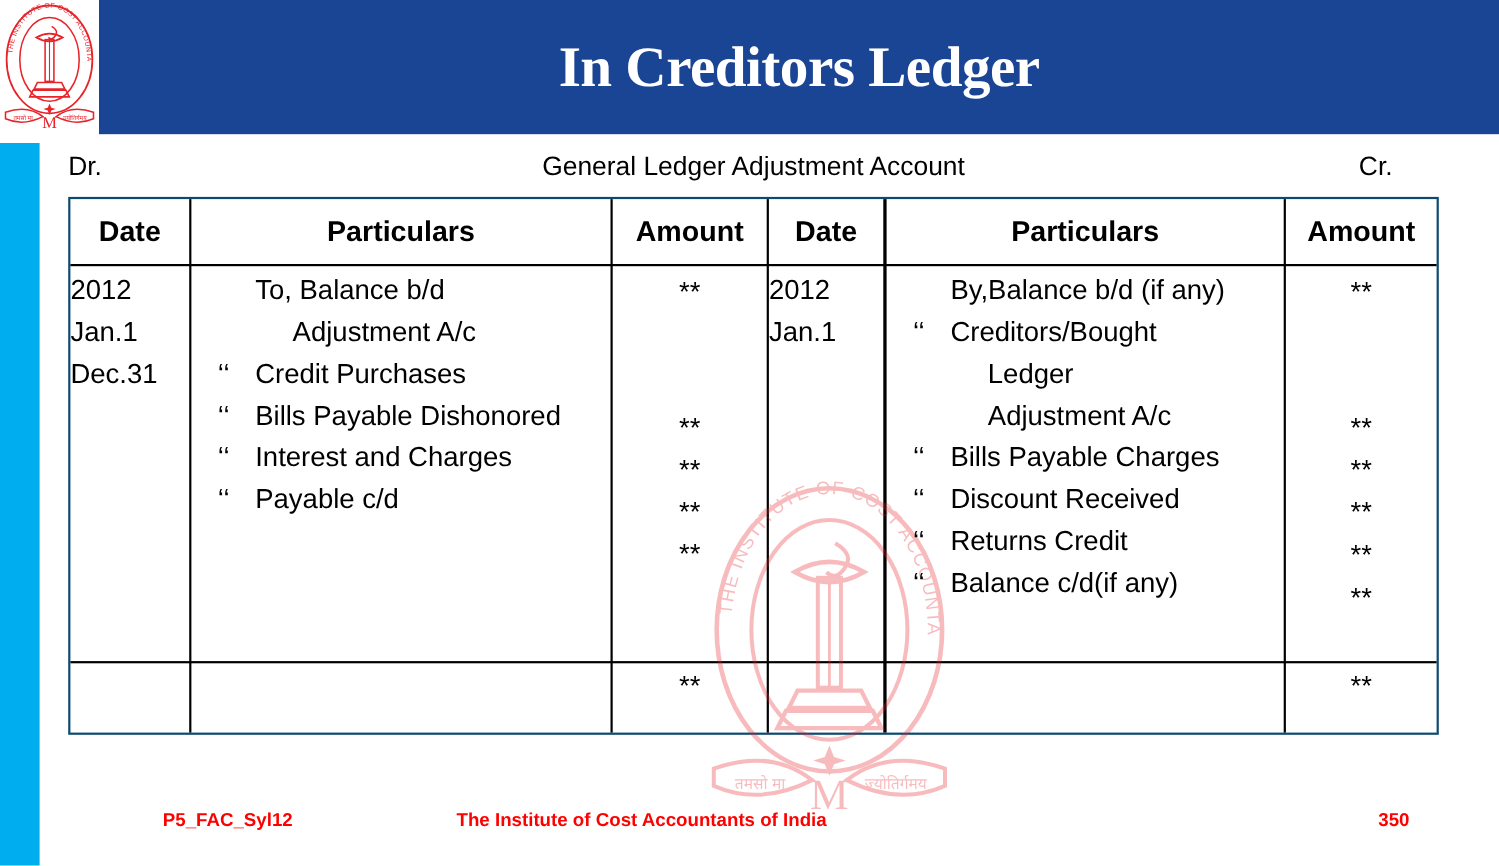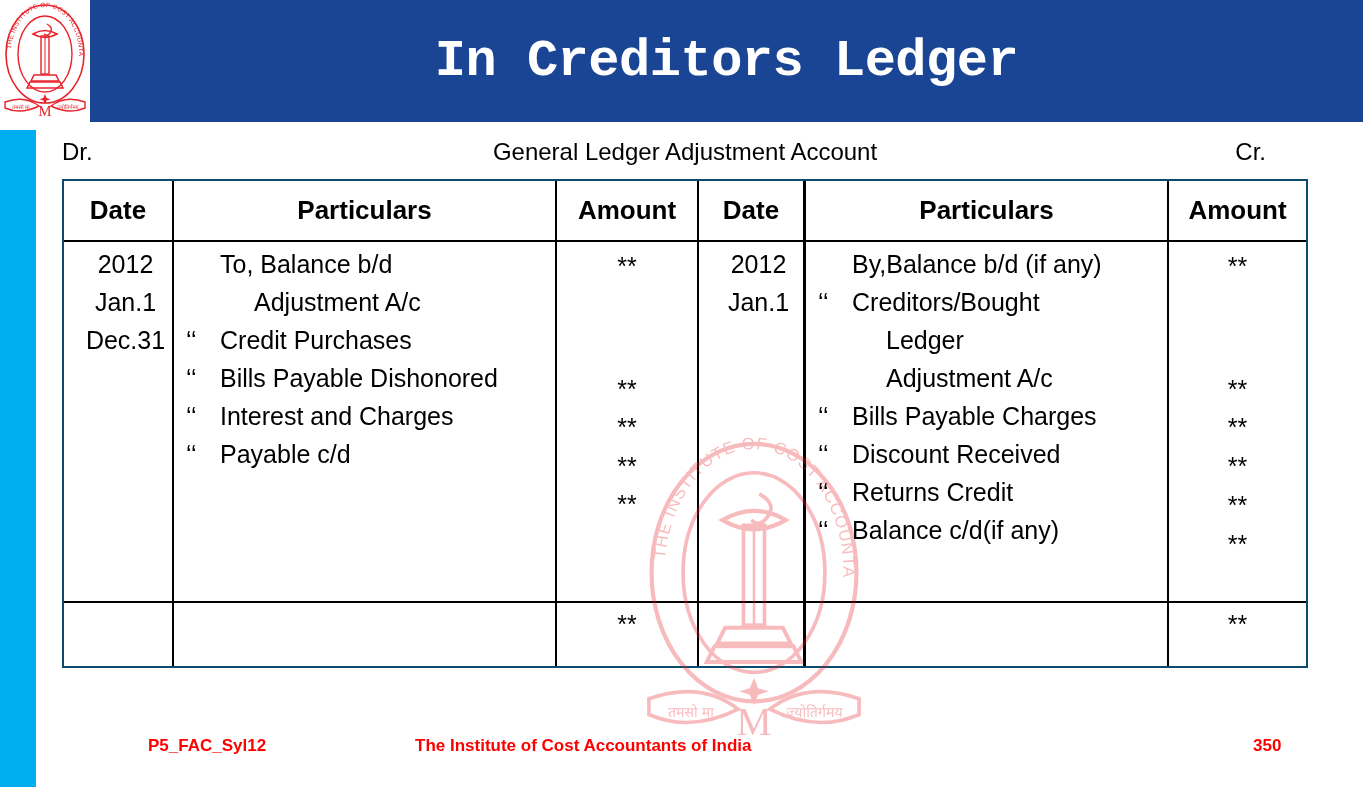--- a/index.html
+++ b/index.html
@@ -14,21 +14,21 @@
   
   #header-bar{
     position:absolute; left:90px; top:0; width:1273px; height:122px;
     background:#1A4494;
   }
   #header-title{
     position:absolute; left:90px; top:0; width:1273px; height:122px;
     display:flex; align-items:center; justify-content:center;
     color:#ffffff; font-size:52px; font-weight:bold;
     letter-spacing:-0.5px;
-    font-family:Liberation Mono, monospace;
+    font-family:Liberation Serif, serif;
     white-space:nowrap;
   }
   #logo-box{
     position:absolute; left:0; top:0; width:90px; height:122px;
     background:#ffffff;
   }
   #logo-box svg{position:absolute;left:3px;top:2px;}
 
   
   #side-strip{
@@ -64,22 +64,22 @@
     height:59px; top:0;
   }
 
   .body-cell{ top:61px; }
 
   .ledger-text{
     font-size:25px; color:#000; line-height:38px;
     font-family:"Liberation Sans", sans-serif;
   }
 
-  .date-col{ padding-left:15px;text-align:center; }
-  .part-col{ padding-left:12px; }
+  .date-col{ padding-left:0; }
+  .part-col{ padding-left:24px; }
 
   .ditto-row{ display:block; white-space:pre; }
   .ditto{ display:inline-block; width:34px; }
   .indent{ display:inline-block; width:34px; }
 
   .amt-line{ position:absolute; width:100%; text-align:center; font-size:25px; line-height:38px;}
 
   
   #watermark{
     position:absolute; left:560px; top:255px;

